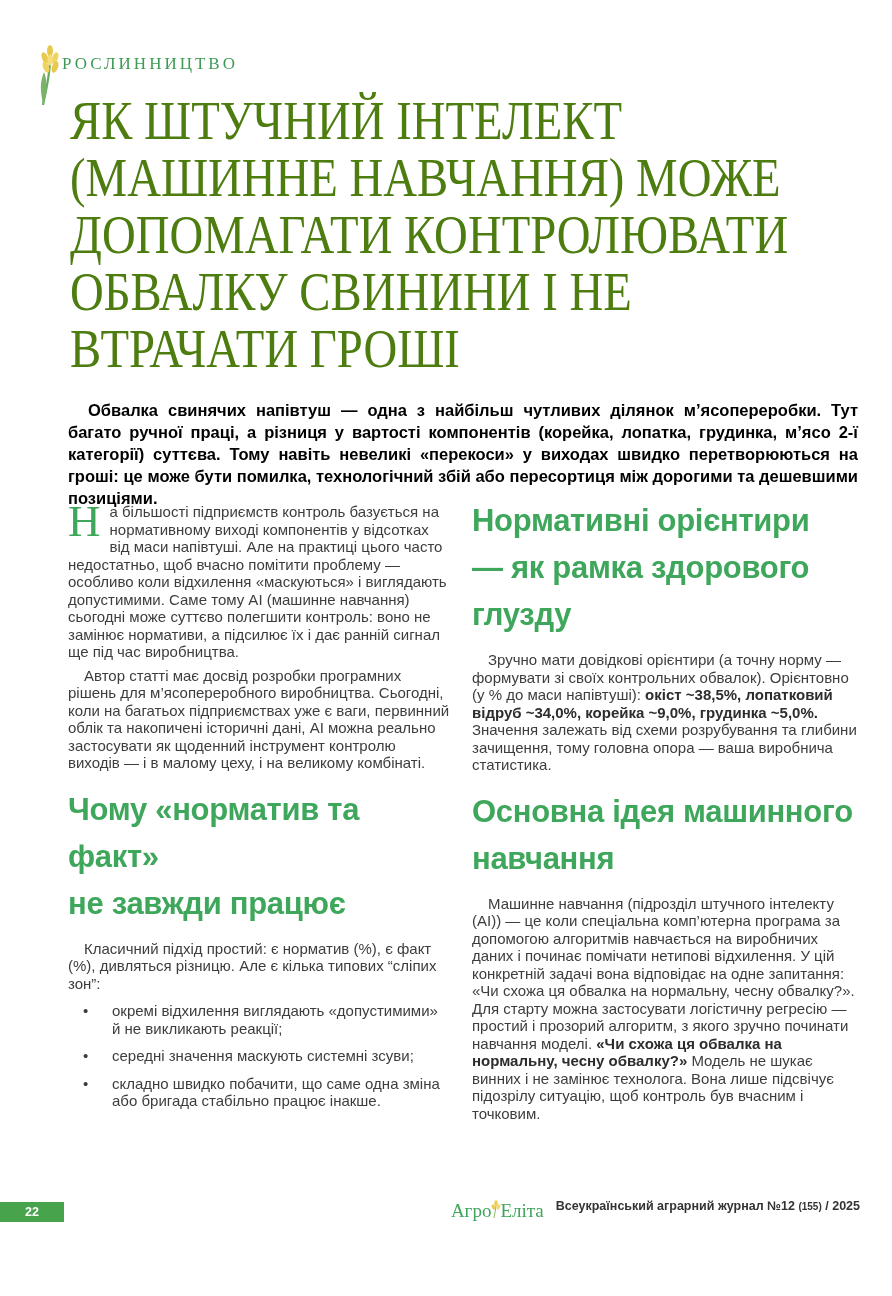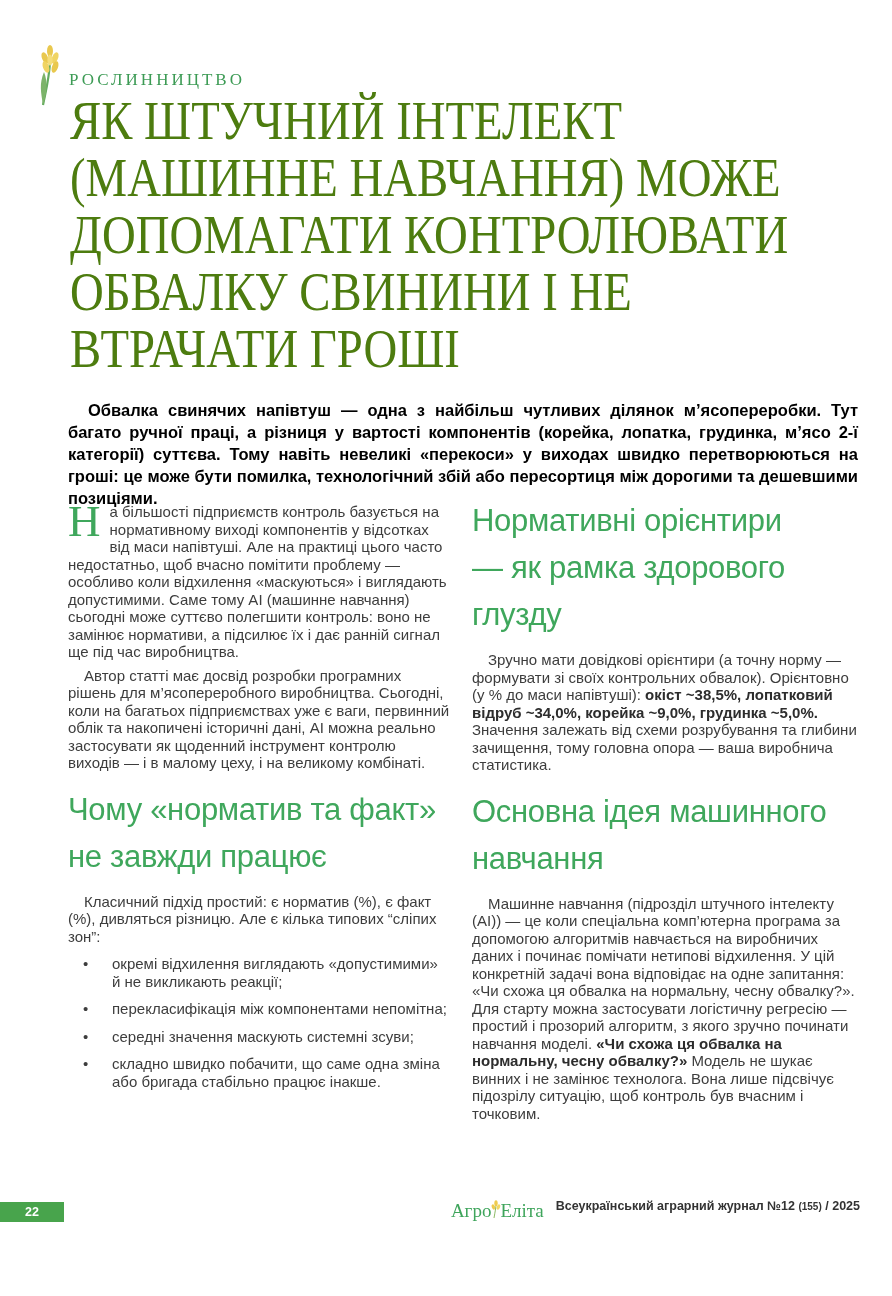--- a/index.html
+++ b/index.html
@@ -4,21 +4,21 @@
 <style>
   html,body{margin:0;padding:0;}
   body{
     width:892px;height:1296px;
     background:#ffffff;
     font-family:"Liberation Sans",sans-serif;
     position:relative;
     overflow:hidden;
     color:#3d3d3d;
   }
-  .kicker-row{position:absolute;left:36px;top:44px;display:flex;align-items:center;gap:7px;}
+  .kicker-row{position:absolute;left:36px;top:44px;display:flex;align-items:flex-start;}
   .kicker-row .wheat{width:26px;height:62px;flex:0 0 auto;}
   .kicker{
     font-family:"Liberation Serif",serif;
     color:#3d9b55;font-size:17px;letter-spacing:3px;
     margin-top:10px;font-weight:400;
   }
   .title{
     position:absolute;left:70px;top:92px;width:792px;
     font-family:"Liberation Serif",serif;
     color:#4d7c0f;font-size:55px;line-height:57px;font-weight:400;
@@ -37,21 +37,21 @@
   .col-right{left:472px;width:388px;}
   .col p{margin:0 0 6px 0;font-size:15px;line-height:17.5px;text-indent:16px;}
   p.no-indent{text-indent:0;}
   .drop-cap{
     float:left;
     font-family:"Liberation Serif",serif;
     color:#3fa75c;font-size:45px;line-height:35px;
     padding:1px 9px 0 0;font-weight:400;
   }
   .subhead{
-    font-family:"Liberation Sans",sans-serif;font-weight:400;
+    font-family:"Liberation Sans",sans-serif;font-weight:700;
     color:#3fa75c;font-size:31px;line-height:47px;
     white-space:pre-line;margin:14px 0 13px 0;letter-spacing:-0.3px;
   }
   .col-right .subhead:first-child{margin-top:-6px;}
   .b{font-weight:bold;color:#2d2d2d;}
   ul.bullets{list-style:none;margin:10px 0 0 0;padding:0;}
   ul.bullets li{
     position:relative;padding-left:44px;margin-bottom:10px;
     font-size:15px;line-height:17.5px;
   }
@@ -103,21 +103,20 @@
   <p class="intro">Обвалка свинячих напівтуш — одна з найбільш чутливих ділянок м’ясопереробки. Тут багато ручної праці, а різниця у вартості компонентів (корейка, лопатка, грудинка, м’ясо 2-ї категорії) суттєва. Тому навіть невеликі «перекоси» у виходах швидко перетворюються на гроші: це може бути помилка, технологічний збій або пересортиця між дорогими та дешевшими позиціями.</p>
 
   <div class="col col-left">
     <p class="no-indent"><span class="drop-cap">Н</span><span>а більшості підприємств контроль базується на нормативному виході компонентів у відсотках від маси напівтуші. Але на практиці цього часто недостатньо, щоб вчасно помітити проблему — особливо коли відхилення «маскуються» і виглядають допустимими. Саме тому AI (машинне навчання) сьогодні може суттєво полегшити контроль: воно не замінює нормативи, а підсилює їх і дає ранній сигнал ще під час виробництва.</span></p>
     <p>Автор статті має досвід розробки програмних рішень для м’ясопереробного виробництва. Сьогодні, коли на багатьох підприємствах уже є ваги, первинний облік та накопичені історичні дані, AI можна реально застосувати як щоденний інструмент контролю виходів — і в малому цеху, і на великому комбінаті.</p>
     <h2 class="subhead" style="margin-top:14px">Чому «норматив та факт»
 не завжди працює</h2>
     <p>Класичний підхід простий: є норматив (%), є факт (%), дивляться різницю. Але є кілька типових “сліпих зон”:</p>
     <ul class="bullets">
       <li>окремі відхилення виглядають «допустимими» й не викликають реакції;</li>
-      <li>перекласифікація між компонентами непомітна;</li>
       <li>середні значення маскують системні зсуви;</li>
       <li>складно швидко побачити, що саме одна зміна або бригада стабільно працює інакше.</li>
     </ul>
   </div>
 
   <div class="col col-right">
     <h2 class="subhead">Нормативні орієнтири
 — як рамка здорового
 глузду</h2>
     <p><span>Зручно мати довідкові орієнтири (а точну норму — формувати зі своїх контрольних обвалок). Орієнтовно (у % до маси напівтуші): </span><span class="b">окіст ~38,5%, лопатковий відруб ~34,0%, корейка ~9,0%, грудинка ~5,0%.</span><span> Значення залежать від схеми розрубування та глибини зачищення, тому головна опора — ваша виробнича статистика.</span></p>

